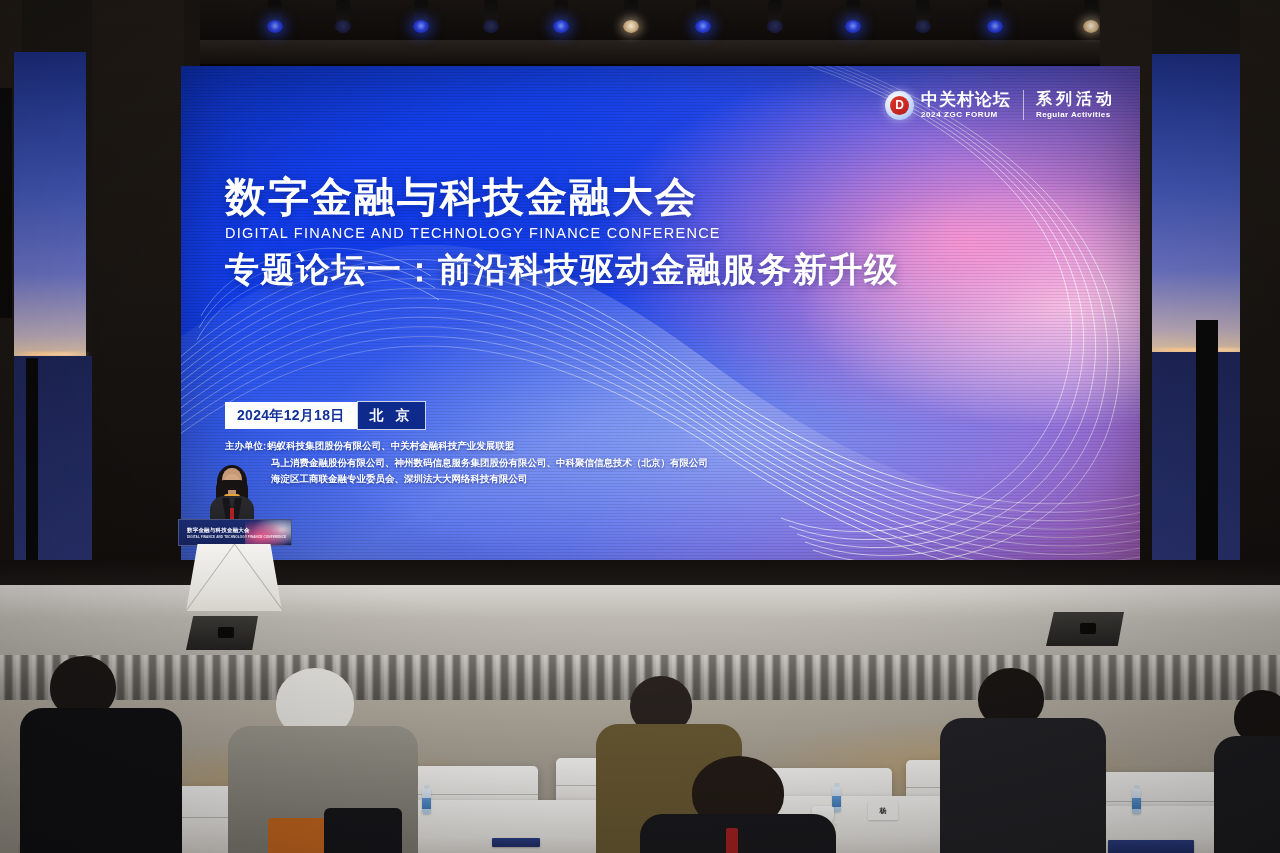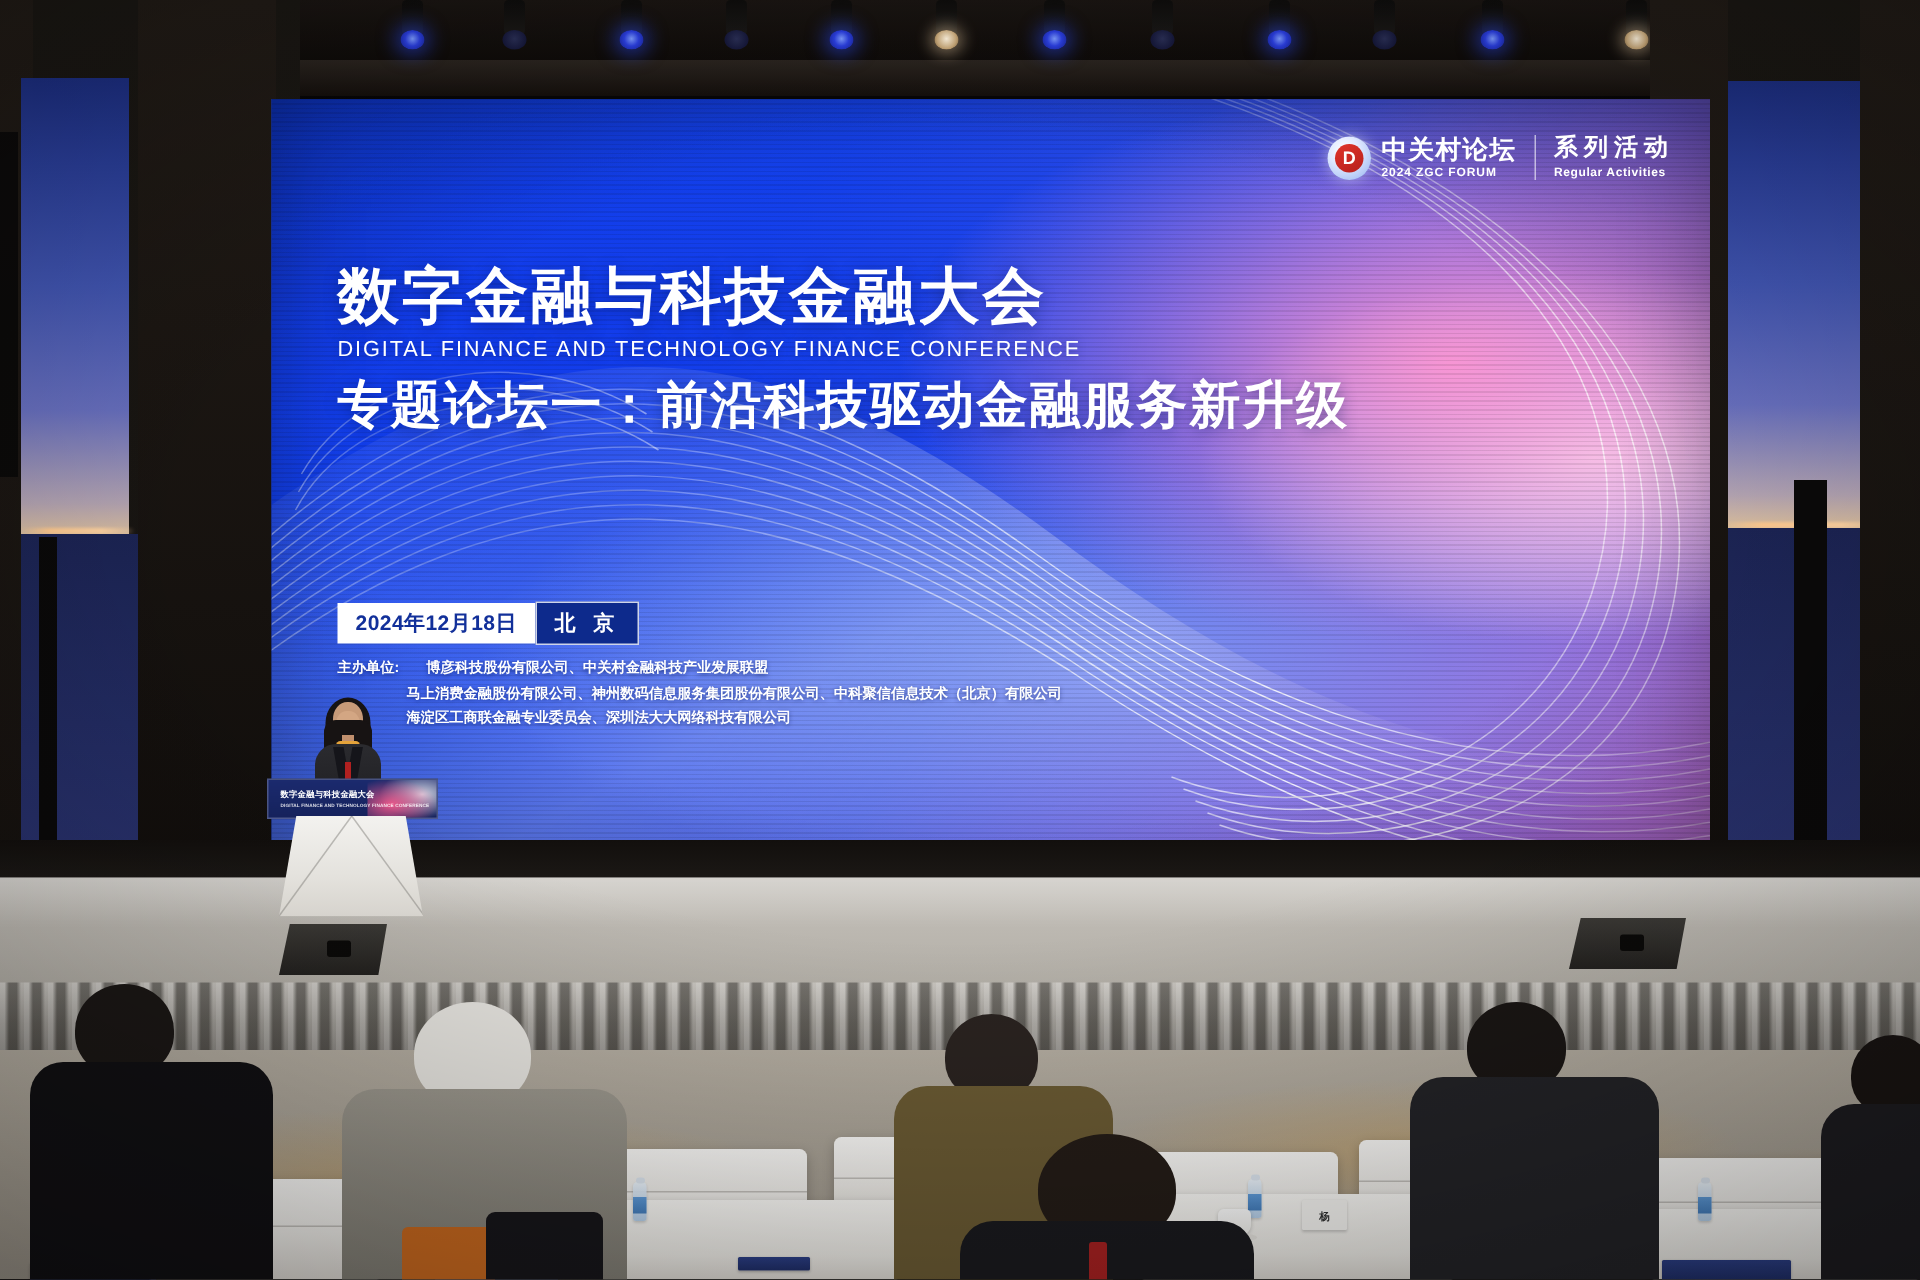--- a/index.html
+++ b/index.html
@@ -141,21 +141,21 @@
   }
   .badge .city{
     background:#0d2a8c;color:#ffffff;font-size:14px;font-weight:700;
     padding:4px 12px;line-height:1.35;letter-spacing:4px;display:flex;align-items:center;
     border:1px solid rgba(255,255,255,.8);
   }
 
   
   .credits{position:absolute;left:44px;top:372px;z-index:6;width:740px;}
   .credits .row{
-    display:flex;align-items:flex-end;gap:18px;
+    display:flex;align-items:flex-end;gap:1px;
     font-size:9.5px;font-weight:700;color:#ffffff;line-height:1.75;
     text-shadow:0 1px 3px rgba(0,20,90,.55);
     white-space:nowrap;
   }
   .credits .row .lbl{flex:0 0 auto;}
   .credits .row .val{flex:0 0 auto;}
   .credits .cont{
     font-size:9.5px;font-weight:700;color:#ffffff;line-height:1.75;
     text-shadow:0 1px 3px rgba(0,20,90,.55);white-space:nowrap;padding-left:46px;
   }
@@ -462,21 +462,21 @@
     </div>
 
     <div class="badge">
       <div class="date">2024年12月18日</div>
       <div class="city">北 京</div>
     </div>
 
     <div class="credits">
       <div class="row">
         <span class="lbl">主办单位:</span>
-        <span class="val">博彦科技股份有限公司、中关村金融科技产业发展联盟</span>
+        <span class="val">蚂蚁科技集团股份有限公司、中关村金融科技产业发展联盟</span>
       </div>
       <div class="cont">马上消费金融股份有限公司、神州数码信息服务集团股份有限公司、中科聚信信息技术（北京）有限公司</div>
       <div class="cont">海淀区工商联金融专业委员会、深圳法大大网络科技有限公司</div>
     </div>
 
     <div class="scan"></div>
     <div class="vig"></div>
   </div>
 
   <div class="speaker">

